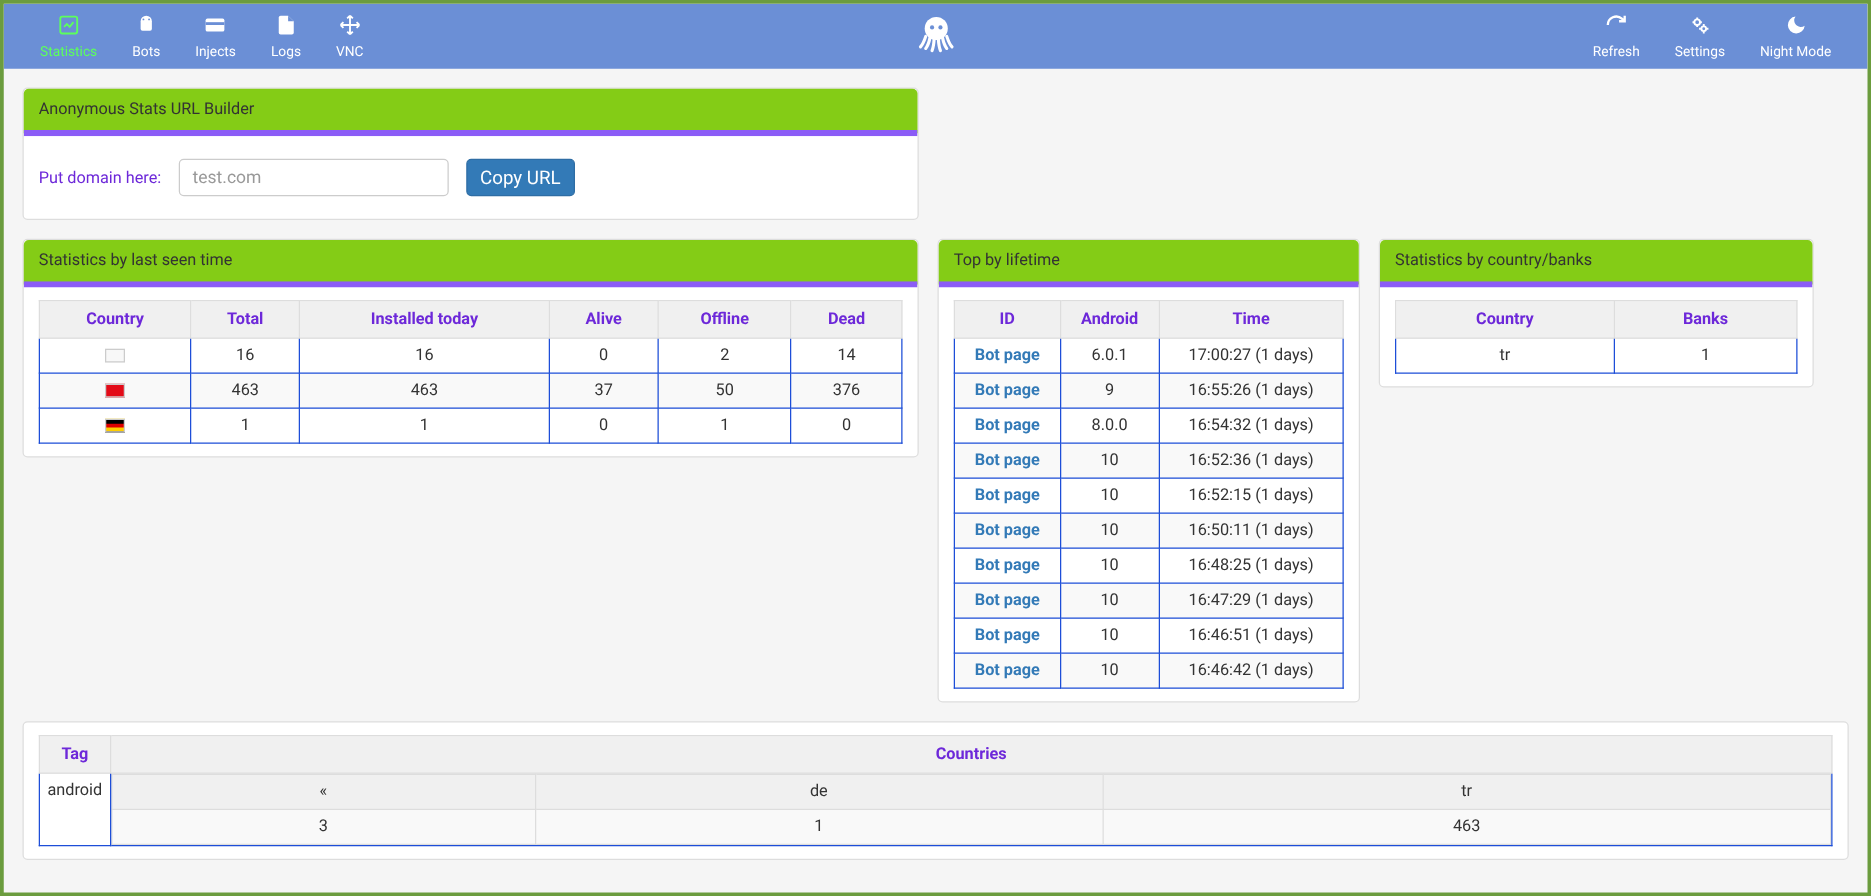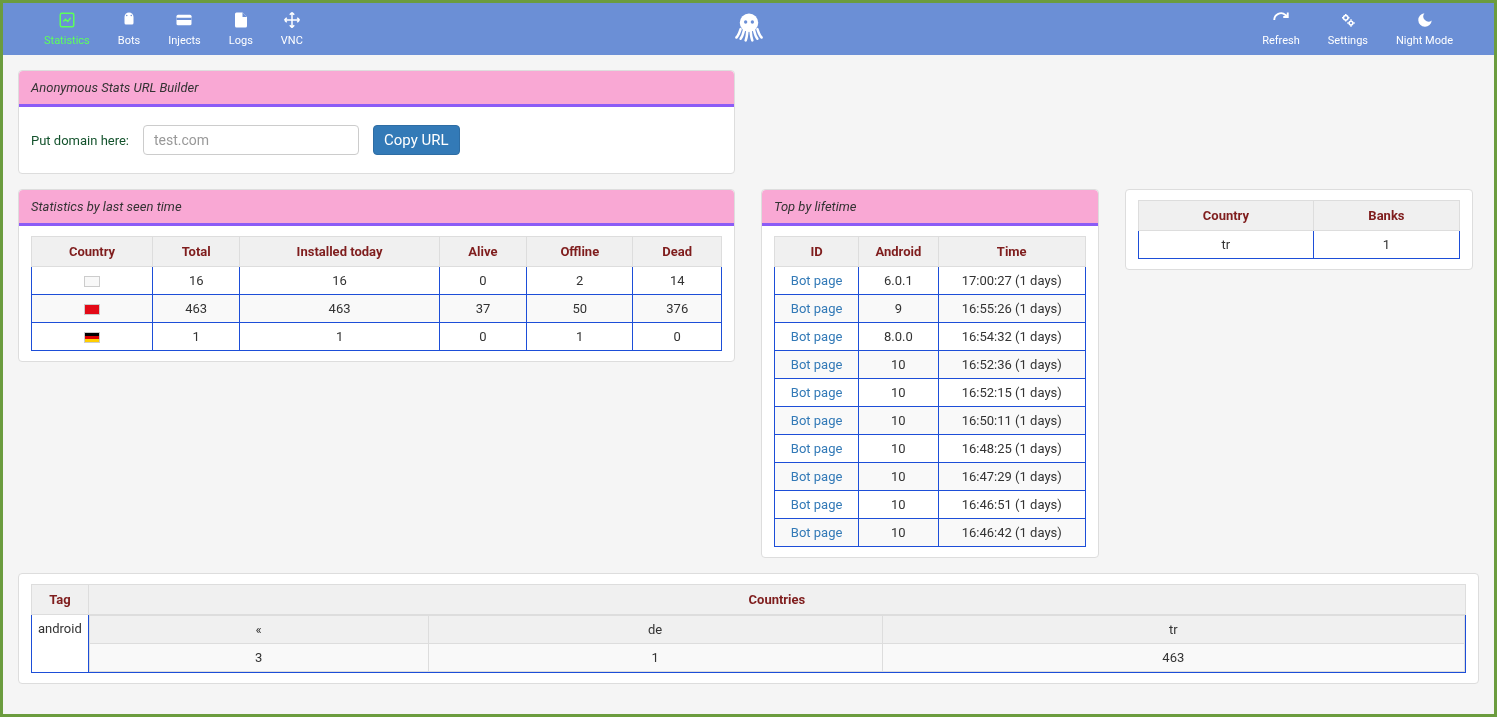--- a/index.html
+++ b/index.html
@@ -1,47 +1,47 @@
 <!DOCTYPE html>
 <html><head>
   <meta charset="utf-8">
   <style>
     * { margin: 0; padding: 0; box-sizing: border-box; font-family: -apple-system, BlinkMacSystemFont, "Segoe UI", Roboto, "Helvetica Neue", Arial, sans-serif; }
     body { background: #f5f5f5; border: 3px solid #6b9c3e; width: 1497px; height: 717px; overflow: hidden; }
     
-    .navbar { background: #6b8fd6; height: 52px; display: flex; align-items: center; padding: 0 27px; justify-content: space-between; }
+    .navbar { background: #6b8fd6; height: 52px; display: flex; align-items: center; padding: 0 15px; justify-content: space-between; }
     .nav-left, .nav-right { display: flex; gap: 0; }
     .nav-item { display: flex; flex-direction: column; align-items: center; justify-content: center; color: #fff; font-size: 11px; padding: 6px 14px; cursor: pointer; }
     .nav-item.active { color: #5cff5c; }
     .nav-icon { font-size: 18px; margin-bottom: 2px; line-height: 1; }
     .nav-center { position: absolute; left: 50%; transform: translateX(-50%); }
     .logo-svg { width: 42px; height: 42px; }
     
     .content { padding: 15px; display: flex; flex-direction: column; gap: 15px; }
-    .row { display: flex; gap: 26px; align-items: flex-start; }
+    .row { display: flex; gap: 15px; align-items: flex-start; }
     
     .panel { background: #fff; border: 1px solid #ddd; border-radius: 4px; flex: 1; }
     .panel-urlbuilder { max-width: 717px; }
-    .panel-header { background: #f9a8d4; border-bottom: 3px solid #8b5cf6; padding: 9px 12px; border-radius: 4px 4px 0 0; font-size: 13px; color: #333; font-style: italic; }
+    .panel-header { background: #84cc16; border-bottom: 5px solid #8b5cf6; padding: 9px 12px; border-radius: 4px 4px 0 0; font-size: 13px; color: #333; }
     
     .url-builder-body { display: flex; align-items: center; gap: 14px; padding: 18px 12px; }
-    .url-label { font-size: 13px; color: #14532d; }
+    .url-label { font-size: 13px; color: #6d28d9; }
     .url-input { width: 216px; padding: 6px 10px; border: 1px solid #ccc; border-radius: 4px; font-size: 14px; color: #0f172a; }
     .url-input::placeholder { color: #999; }
     .btn-primary { background: #337ab7; border: 1px solid #2e6da4; color: #fff; padding: 5px 10px; border-radius: 4px; font-size: 15px; cursor: pointer; }
     
     .panel-stats-time { flex: 0 0 717px; }
     .panel-lifetime { flex: 0 0 338px; }
     .panel-banks { flex: 0 0 348px; }
     
     table { width: 100%; border-collapse: collapse; font-size: 13px; }
-    thead th { background: #f0f0f0; border: 1px solid #ddd; padding: 7px; font-weight: bold; text-align: center; color: #7f1d1d; }
+    thead th { background: #f0f0f0; border: 1px solid #ddd; padding: 7px; font-weight: bold; text-align: center; color: #6d28d9; }
     tbody td { border: 1px solid #1d4ed8; padding: 6px; text-align: center; color: #333; }
     tbody tr:nth-child(even) td { background: #f9f9f9; }
-    .link { color: #337ab7; cursor: pointer; }
+    .link { color: #337ab7; cursor: pointer; font-weight: bold; }
     
     .panel-body-tight { padding: 10px 12px; }
     
     .flag { display: inline-block; width: 16px; height: 11px; border: 1px solid #ccc; vertical-align: middle; }
     .flag-blank { background: #f8f8f8; }
     .flag-tr { background: linear-gradient(#e30a17, #e30a17); position: relative; }
     .flag-de { background: linear-gradient(to bottom, #000 33%, #dd0000 33%, #dd0000 66%, #ffce00 66%); }
     
     .tags-table td { vertical-align: top; }
     .tag-cell { width: 48px; }
@@ -242,20 +242,21 @@
                 <td><span class="link">Bot page</span></td>
     <td>10</td>
     <td>16:46:42 (1 days)</td>
               </tr>
             </tbody>
         </table>
       </div>
     </div>
 
     <div class="panel panel-banks">
+      <div class="panel-header">Statistics by country/banks</div>
       <div class="panel-body-tight">
         <table>
           <thead>
               <tr>
             <th>Country</th>
             <th>Banks</th>
           </tr>
             </thead>
           <tbody id="banks-body">
               <tr>

